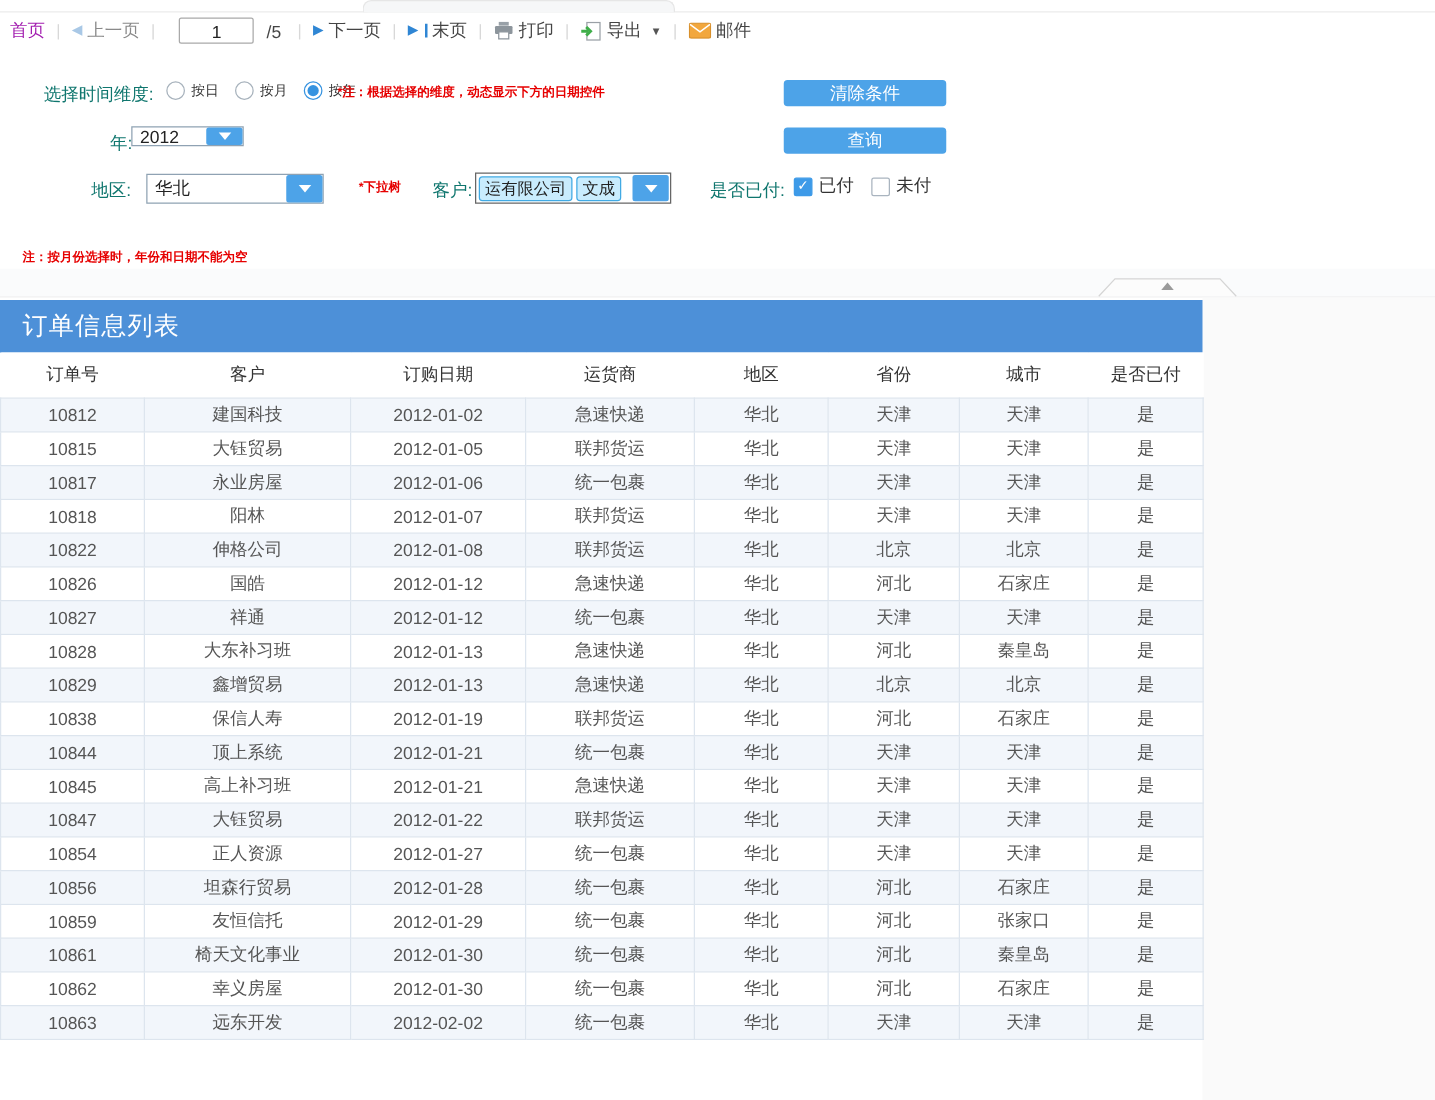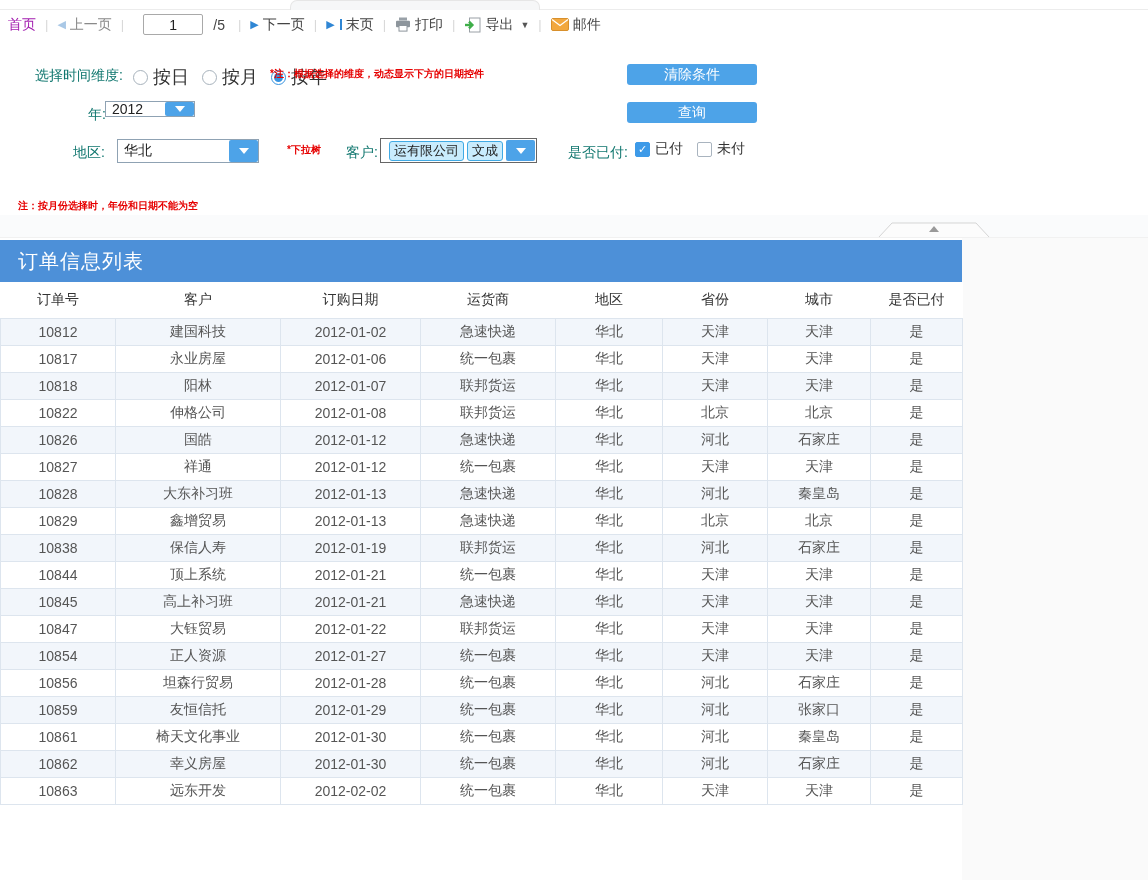--- a/index.html
+++ b/index.html
@@ -52,21 +52,21 @@
   }
   .page-total { color: #444; margin-right: 4px; }
   .export-caret { font-size: 9px; color: #555; margin-left: 3px; }
   .tb-icon { display: inline-flex; }
 
   
   .flabel { position: absolute; font-size: 14px; color: #0f766e; }
   .rednote { position: absolute; font-size: 10px; font-weight: bold; color: #e60000; }
 
   .radio-group { position: absolute; left: 133px; top: 65px; display: flex; gap: 13px; align-items: center; }
-  .radio-opt { display: inline-flex; align-items: center; gap: 5px; cursor: pointer; font-size: 18px; color: #333; }
+  .radio-opt { display: inline-flex; align-items: center; gap: 5px; cursor: pointer; font-size: 11px; color: #333; }
   .radio {
     width: 15px; height: 15px; border-radius: 50%;
     border: 1px solid #a7b2bc; background: #fff;
     display: inline-flex; align-items: center; justify-content: center;
   }
   .radio .dot { width: 9px; height: 9px; border-radius: 50%; background: transparent; }
   .radio.checked { border-color: #3693e0; }
   .radio.checked .dot { background: #3693e0; }
 
   .btn {
@@ -90,21 +90,21 @@
   .caret-down {
     width: 0; height: 0;
     border-left: 5px solid transparent; border-right: 5px solid transparent;
     border-top: 6px solid #fff;
   }
 
   .combo {
     position: absolute; background: #fff;
     border: 1px solid #666;
     display: flex; align-items: center; gap: 3px;
-    padding-left: 8px;
+    padding-left: 2px;
   }
   .tag {
     background: #c9ecfd; border: 1px solid #41aae4; border-radius: 3px;
     font-size: 13px; color: #222; padding: 1px 4px; line-height: 16px;
     cursor: pointer;
   }
   .combo .dd-btn { margin-left: auto; height: 21px; align-self: center; margin-right: 1px; }
 
   .paid-group { position: absolute; left: 635px; top: 140px; display: flex; gap: 14px; align-items: center; }
   .cb-opt { display: inline-flex; align-items: center; gap: 5px; cursor: pointer; font-size: 14px; color: #333; }
@@ -316,20 +316,30 @@
             <td>10812</td>
             <td>建国科技</td>
             <td>2012-01-02</td>
             <td>急速快递</td>
             <td>华北</td>
             <td>天津</td>
             <td>天津</td>
             <td>是</td>
           </tr>
           <tr>
+            <td>10815</td>
+            <td>大钰贸易</td>
+            <td>2012-01-05</td>
+            <td>联邦货运</td>
+            <td>华北</td>
+            <td>天津</td>
+            <td>天津</td>
+            <td>是</td>
+          </tr>
+          <tr>
             <td>10817</td>
             <td>永业房屋</td>
             <td>2012-01-06</td>
             <td>统一包裹</td>
             <td>华北</td>
             <td>天津</td>
             <td>天津</td>
             <td>是</td>
           </tr>
           <tr>

